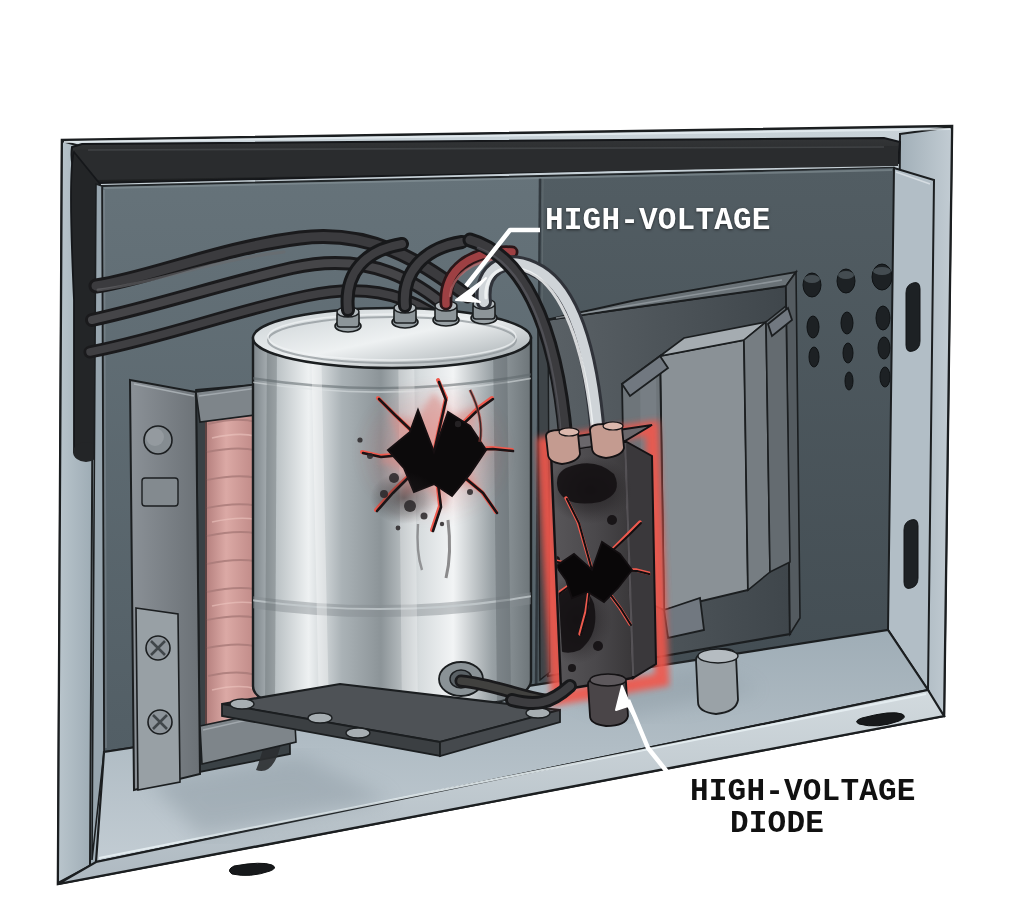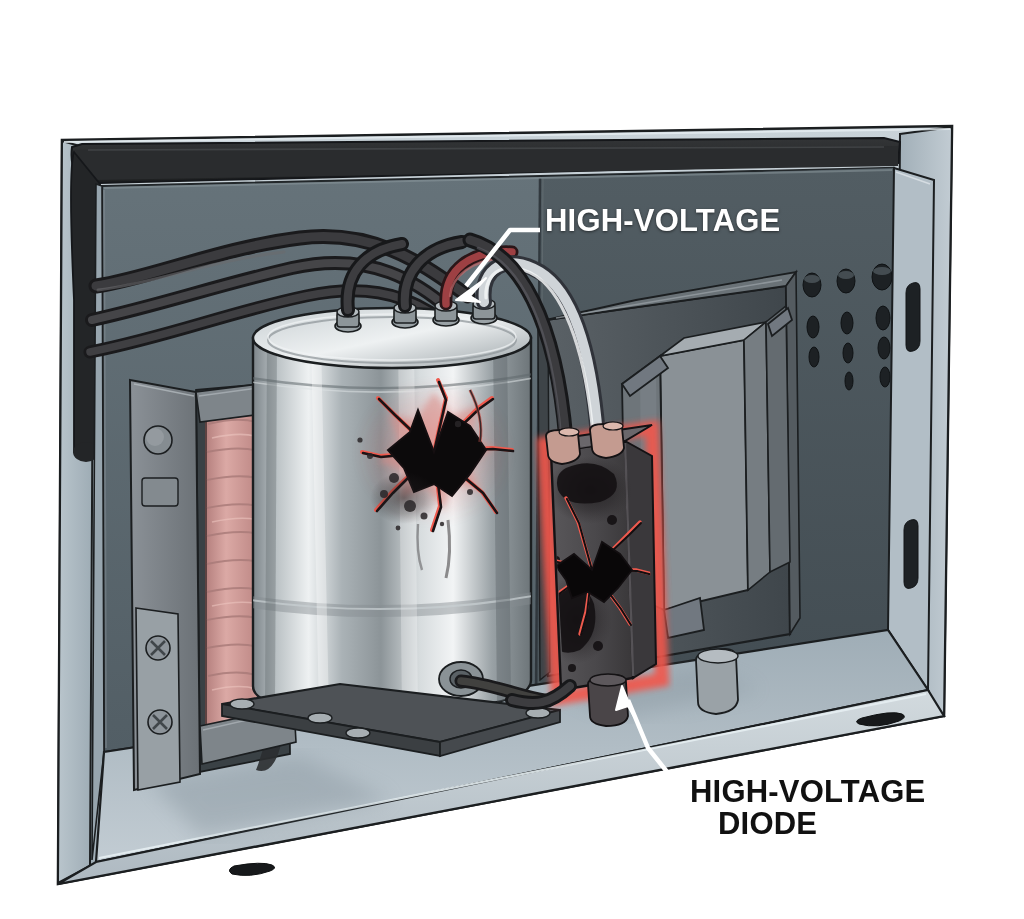--- a/index.html
+++ b/index.html
@@ -1,25 +1,25 @@
 <!DOCTYPE html>
 <html><head>
 <meta charset="utf-8">
 <style>
   html,body{margin:0;padding:0;background:#ffffff;}
   body{width:1024px;height:919px;overflow:hidden;
        font-family:"Liberation Sans","DejaVu Sans",sans-serif;}
-  #stage{position:relative;width:1024px;height:919px;background:#ffffff;}
+  #stage{position:relative;width:1024px;height:919px;background:#ffffff;font-family:Liberation Mono, monospace;}
   #art{position:absolute;left:0;top:0;}
   .lbl{position:absolute;font-weight:bold;letter-spacing:.2px;line-height:1.04;}
   #label-capacitor{left:545px;top:205px;width:330px;color:#ffffff;font-size:31px;
      text-align:left;text-shadow:0 1px 3px rgba(0,0,0,.55);}
   #label-capacitor .l2{display:block;margin-left:16px;}
   #label-diode{left:690px;top:776px;width:320px;color:#111111;font-size:31px;text-align:left;}
-  #label-diode .l2{display:block;margin-left:28px;}
+  #label-diode .l2{display:block;margin-left:40px;}
 </style>
 </head>
 <body>
 
 <div id="stage">
 
   <svg id="art" width="1024" height="919" viewBox="0 0 1024 919">
     <defs>
       <linearGradient id="gOuter" x1="0" y1="0" x2="0" y2="1">
         <stop offset="0" stop-color="#c9d3d9"></stop>

